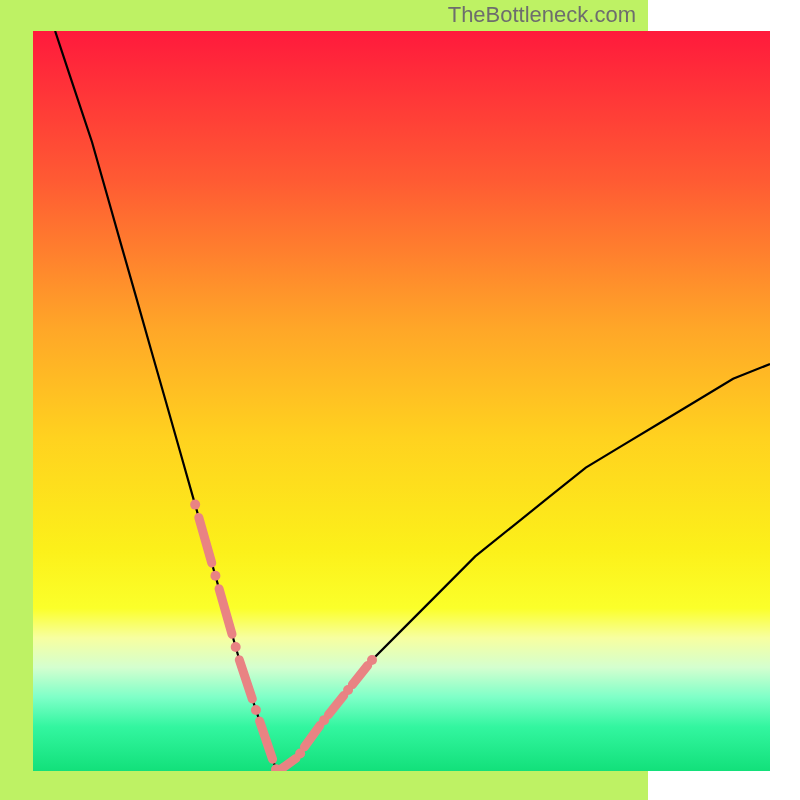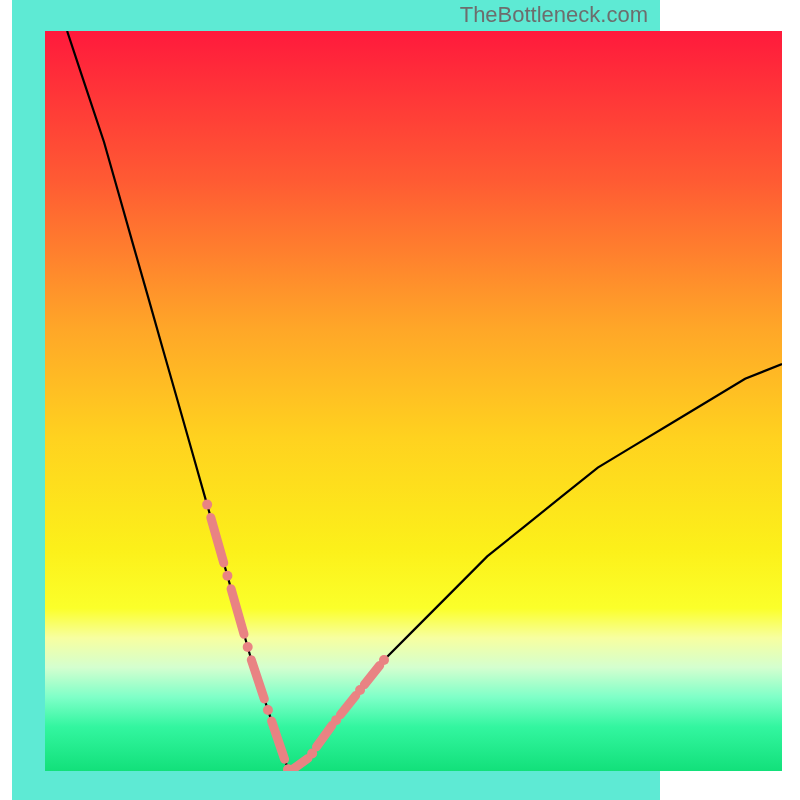--- a/index.html
+++ b/index.html
@@ -7,24 +7,24 @@
     padding: 0;
     width: 800px;
     height: 800px;
     overflow: hidden;
     background: #fff;
     font-family: Arial, Helvetica, sans-serif;
   }
   .frame {
     position: absolute;
     top: 0;
-    left: 12px;
+    left: 0;
     width: 648px;
     height: 800px;
-    background: #5eead4;
+    background: #bef264;
   }
   .watermark {
     position: absolute;
     top: 2px;
     right: 12px;
     color: #6d6d6d;
     font-size: 22px;
     font-weight: 400;
     font-family: Arial, sans-serif;
     letter-spacing: 0px;

